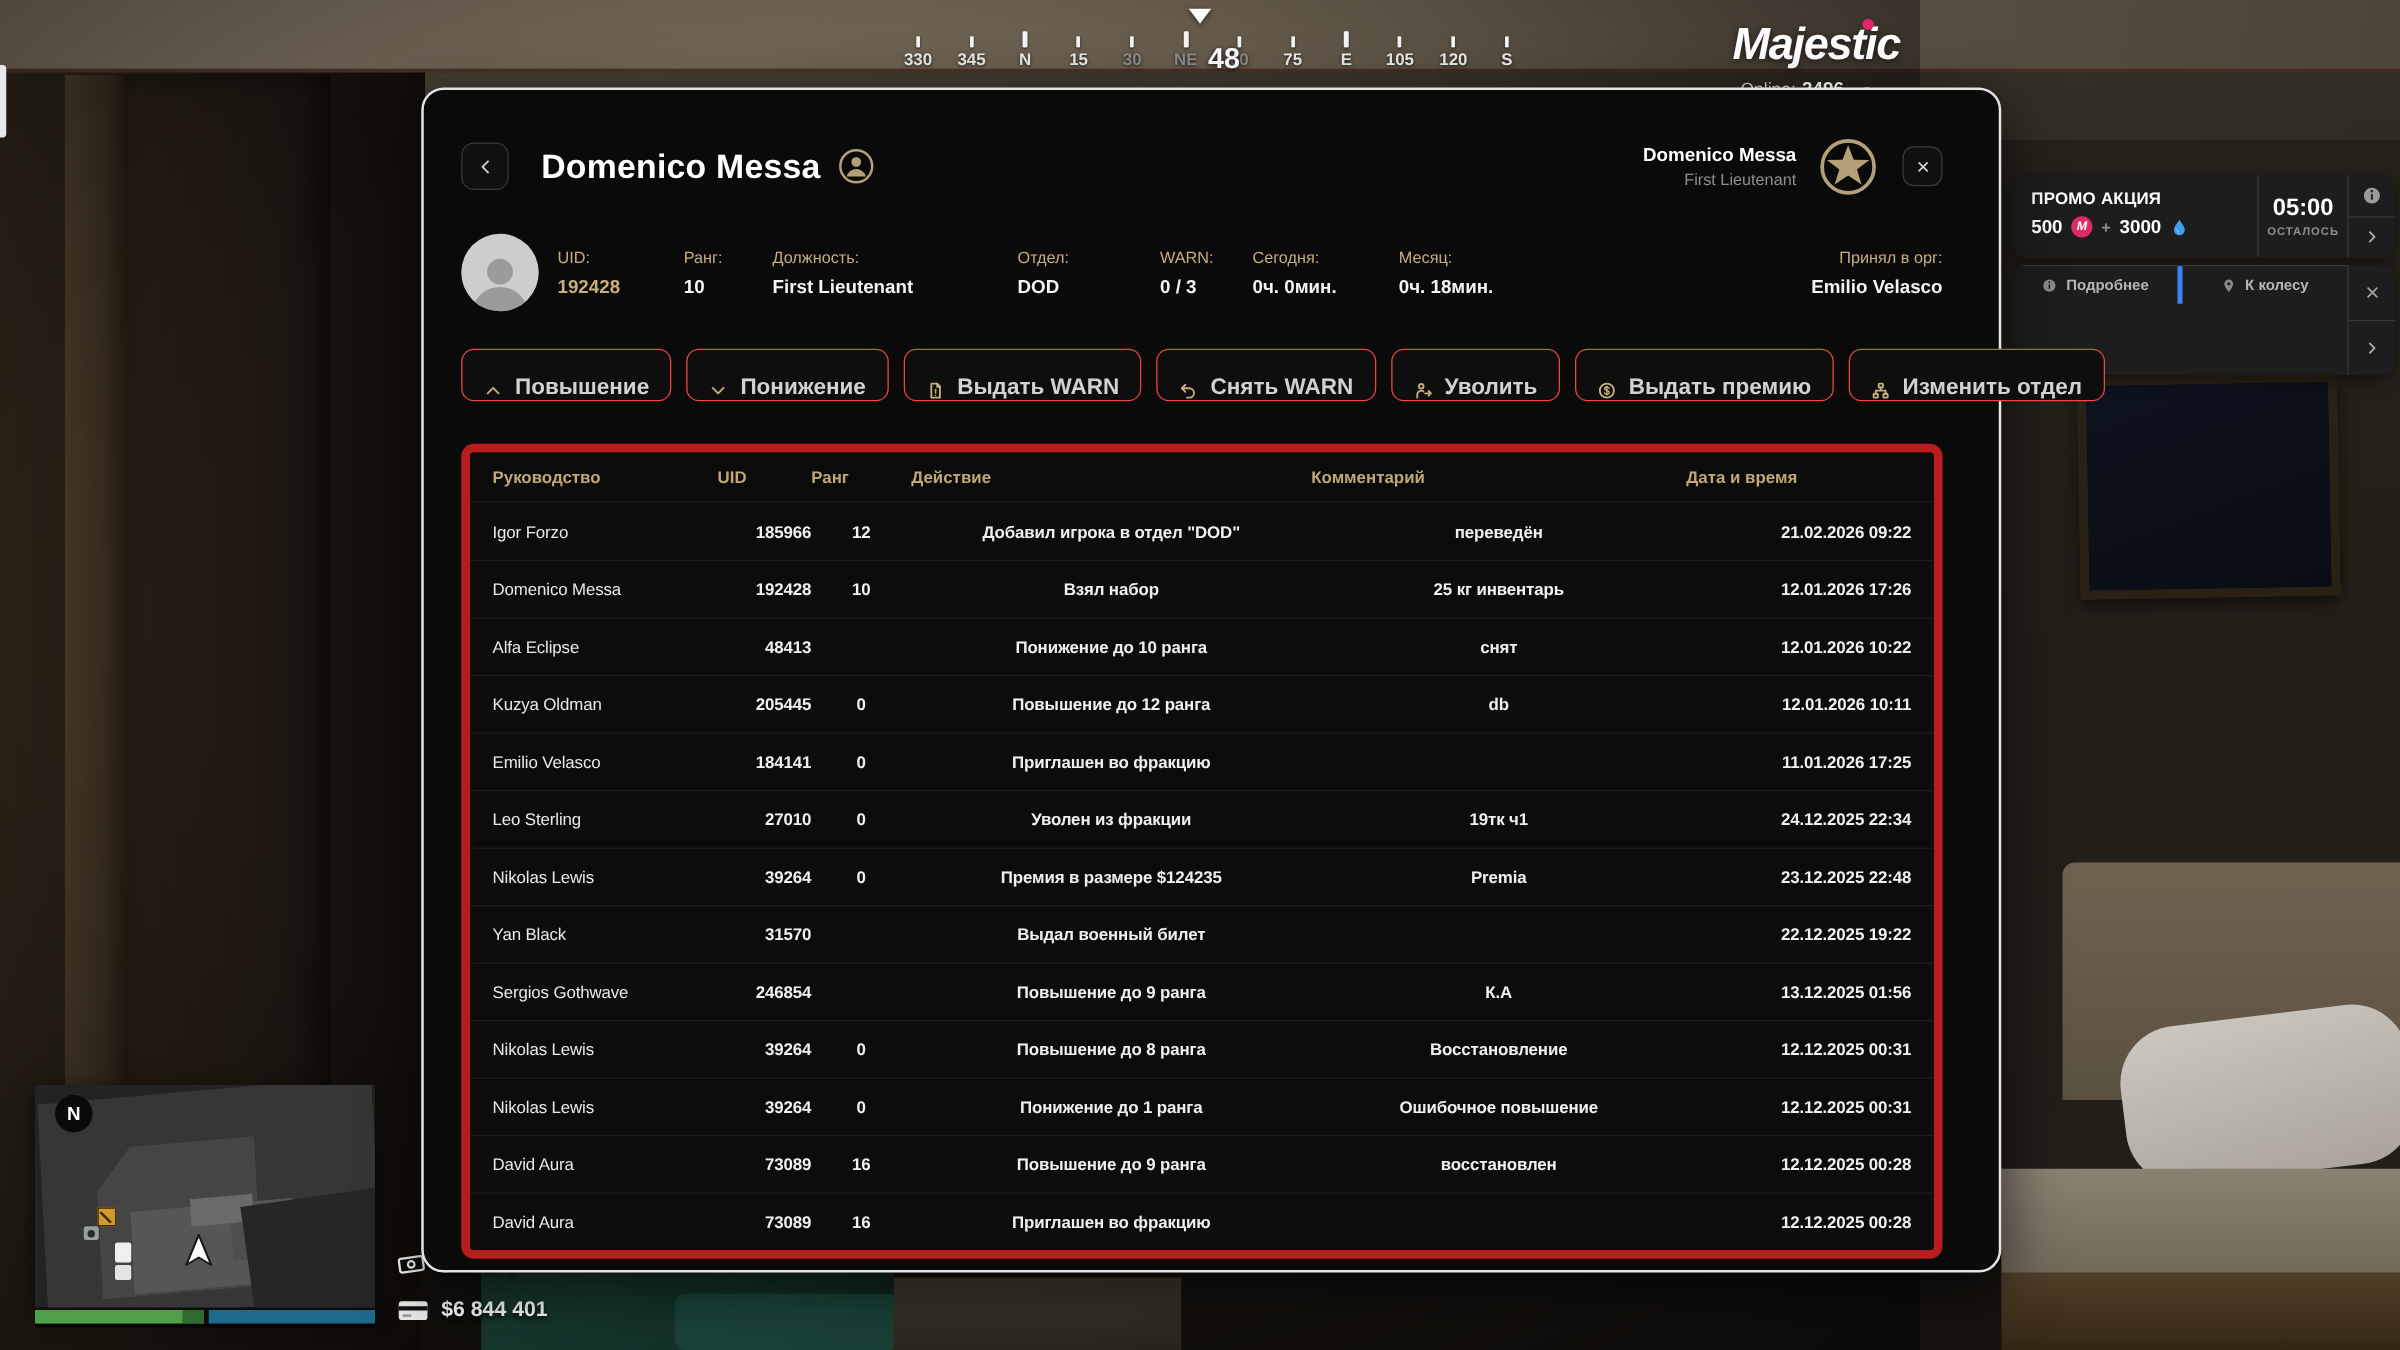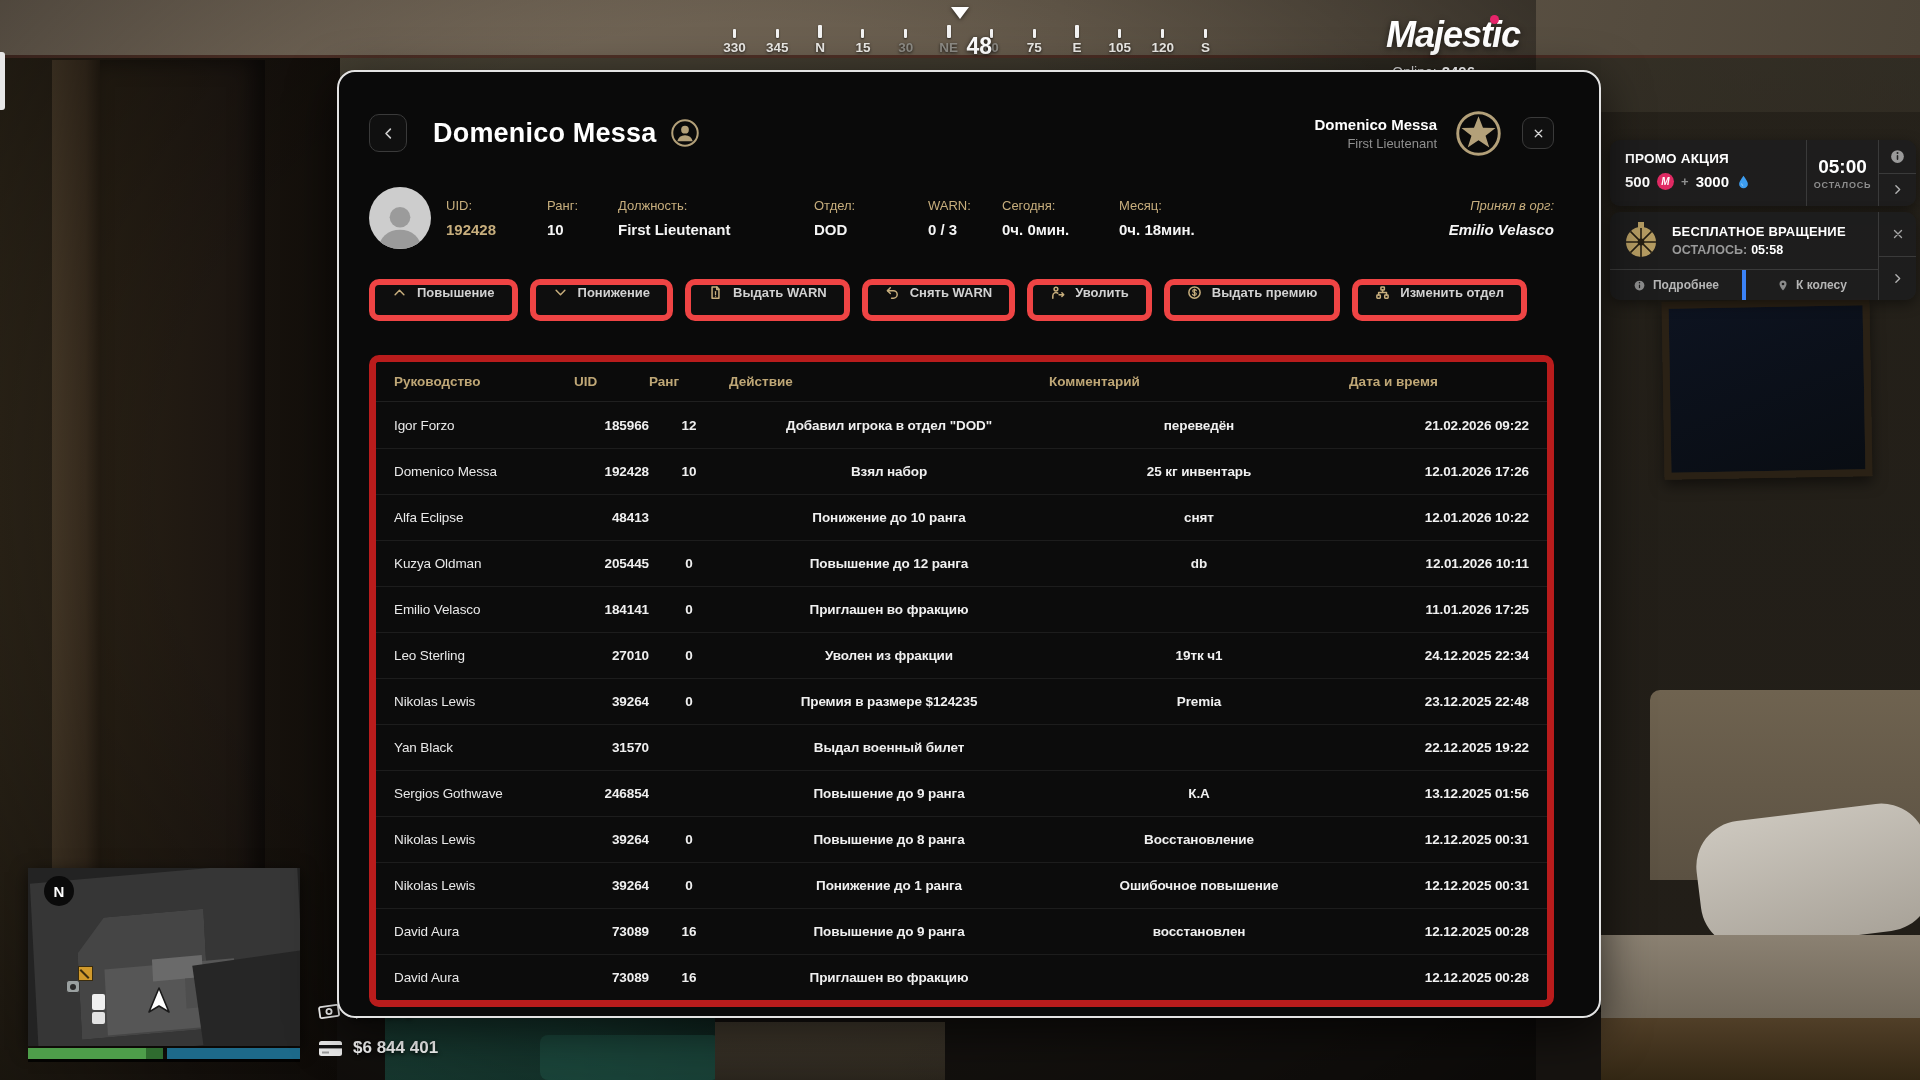--- a/index.html
+++ b/index.html
@@ -97,26 +97,26 @@
   .close-btn{margin-left:20px;width:32px;height:32px;border:1px solid #3a3a3a;border-radius:9px;background:#101010;color:#d8d8d8;font-size:15px;display:flex;align-items:center;justify-content:center;cursor:pointer;}
 
   .p-info{margin-top:32px;height:64px;display:flex;align-items:center;}
   .avatar{width:62px;height:62px;border-radius:50%;background:#cdcdcd;overflow:hidden;display:flex;align-items:flex-end;justify-content:center;flex:0 0 62px;}
   .info-field{padding-left:0;}
   .info-label{font-size:13px;color:var(--gold);font-weight:400;}
   .info-value{margin-top:8px;font-size:15px;font-weight:700;color:#f5f5f5;}
   .info-field:first-of-type .info-value{color:var(--gold);}
   .fields-row{display:flex;flex:1;margin-left:15px;align-items:center;}
   .fw1{width:101px;} .fw2{width:71px;} .fw3{width:196px;} .fw4{width:114px;} .fw5{width:74px;} .fw6{width:117px;} .fw7{flex:1;}
-  .accepted{text-align:right;font-style:italic;}
+  .accepted{text-align:right;}
   .accepted .info-value{color:#f5f5f5;}
 
   .p-actions{margin-top:29px;display:flex;gap:12px;}
-  .action-btn{height:42px;padding:0 17px;border:6px solid #ef4444;border-radius:10px;background:#0e0e0e;
-    display:flex;align-items:flex-start;gap:10px;font-size:13px;font-weight:600;color:#d2d2d2;cursor:pointer;white-space:nowrap;}
+  .action-btn{height:42px;padding:0 17px;border:1px solid #ef4444;border-radius:10px;background:#0e0e0e;
+    display:flex;align-items:flex-end;gap:10px;font-size:18px;font-weight:600;color:#d2d2d2;cursor:pointer;white-space:nowrap;}
   .action-btn .aicon{color:var(--gold);display:flex;}
 
   .p-table{margin-top:34px;border:7px solid #b91c1c;border-radius:10px;overflow:hidden;}
   .t-grid{display:grid;grid-template-columns:180px 75px 80px 1fr 300px 180px;align-items:center;padding:0 18px;}
   .t-head{height:40px;background:#0b0b0b;border-bottom:1px solid #202020;}
   .t-head .th{font-size:13.5px;font-weight:600;color:#bfa776;}
   .t-row{height:46px;background:#0c0c0c;cursor:pointer;}
   .t-row + .t-row{border-top:1px solid #1d1d1d;}
   .c0{text-align:left;}  .c1{text-align:right;} .c2{text-align:center;}
   .c3{text-align:center;} .c4{text-align:center;} .c5{text-align:right;}
@@ -279,34 +279,20 @@
       <div class="rail-cell">
         <svg width="13" height="13" viewBox="0 0 24 24" fill="none" stroke="#b0b0b0" stroke-width="2.6" stroke-linecap="round" stroke-linejoin="round">
             <path d="M9 5l7 7-7 7"></path>
           </svg>
       </div>
     </div>
   </div>
 
   <div class="abs sidecard wheelcard">
     <div class="wheel-main">
-      <div class="wheel-content">
-        <svg width="40" height="40" viewBox="0 0 40 40">
-          <circle cx="20" cy="21" r="15" fill="#b59c62"></circle>
-          <g stroke="#241e12" stroke-width="1.6">
-            <path d="M20 6v30M5 21h30M9.4 10.4l21.2 21.2M30.6 10.4 9.4 31.6"></path>
-          </g>
-          <circle cx="20" cy="21" r="3.4" fill="#241e12"></circle>
-          <rect x="17" y="1" width="6" height="6" fill="#b59c62"></rect>
-        </svg>
-        <div class="wheel-texts">
-          <div class="wt1">БЕСПЛАТНОЕ ВРАЩЕНИЕ</div>
-          <div class="wt2"><span>ОСТАЛОСЬ:</span><b>05:58</b></div>
-        </div>
-      </div>
       <div class="wheel-btns">
         <div class="wheel-btn">
           <svg width="13" height="13" viewBox="0 0 24 24">
               <circle cx="12" cy="12" r="9" fill="#8b8b8b"></circle>
               <rect x="10.9" y="10" width="2.2" height="7" rx="1.1" fill="#1c1c1c"></rect>
               <circle cx="12" cy="7" r="1.4" fill="#1c1c1c"></circle>
             </svg>
           <span>Подробнее</span>
         </div>
         <div class="wheel-btn">

